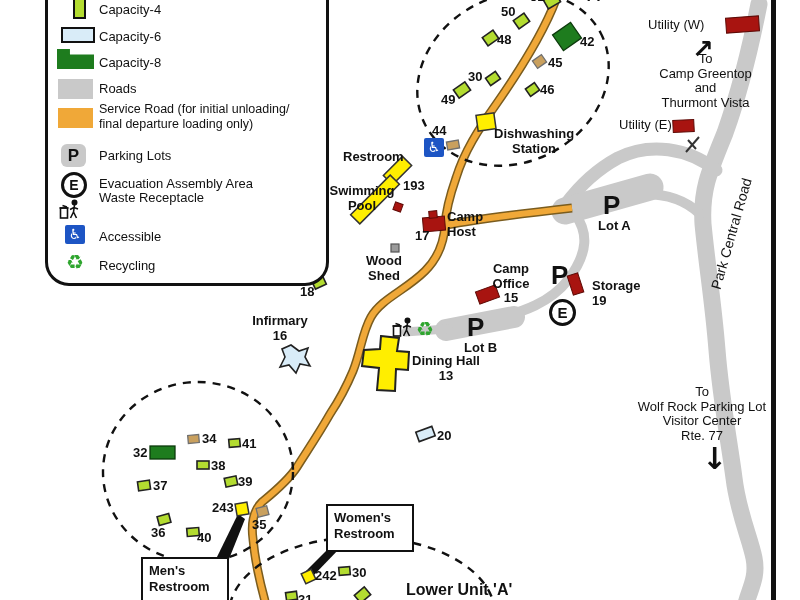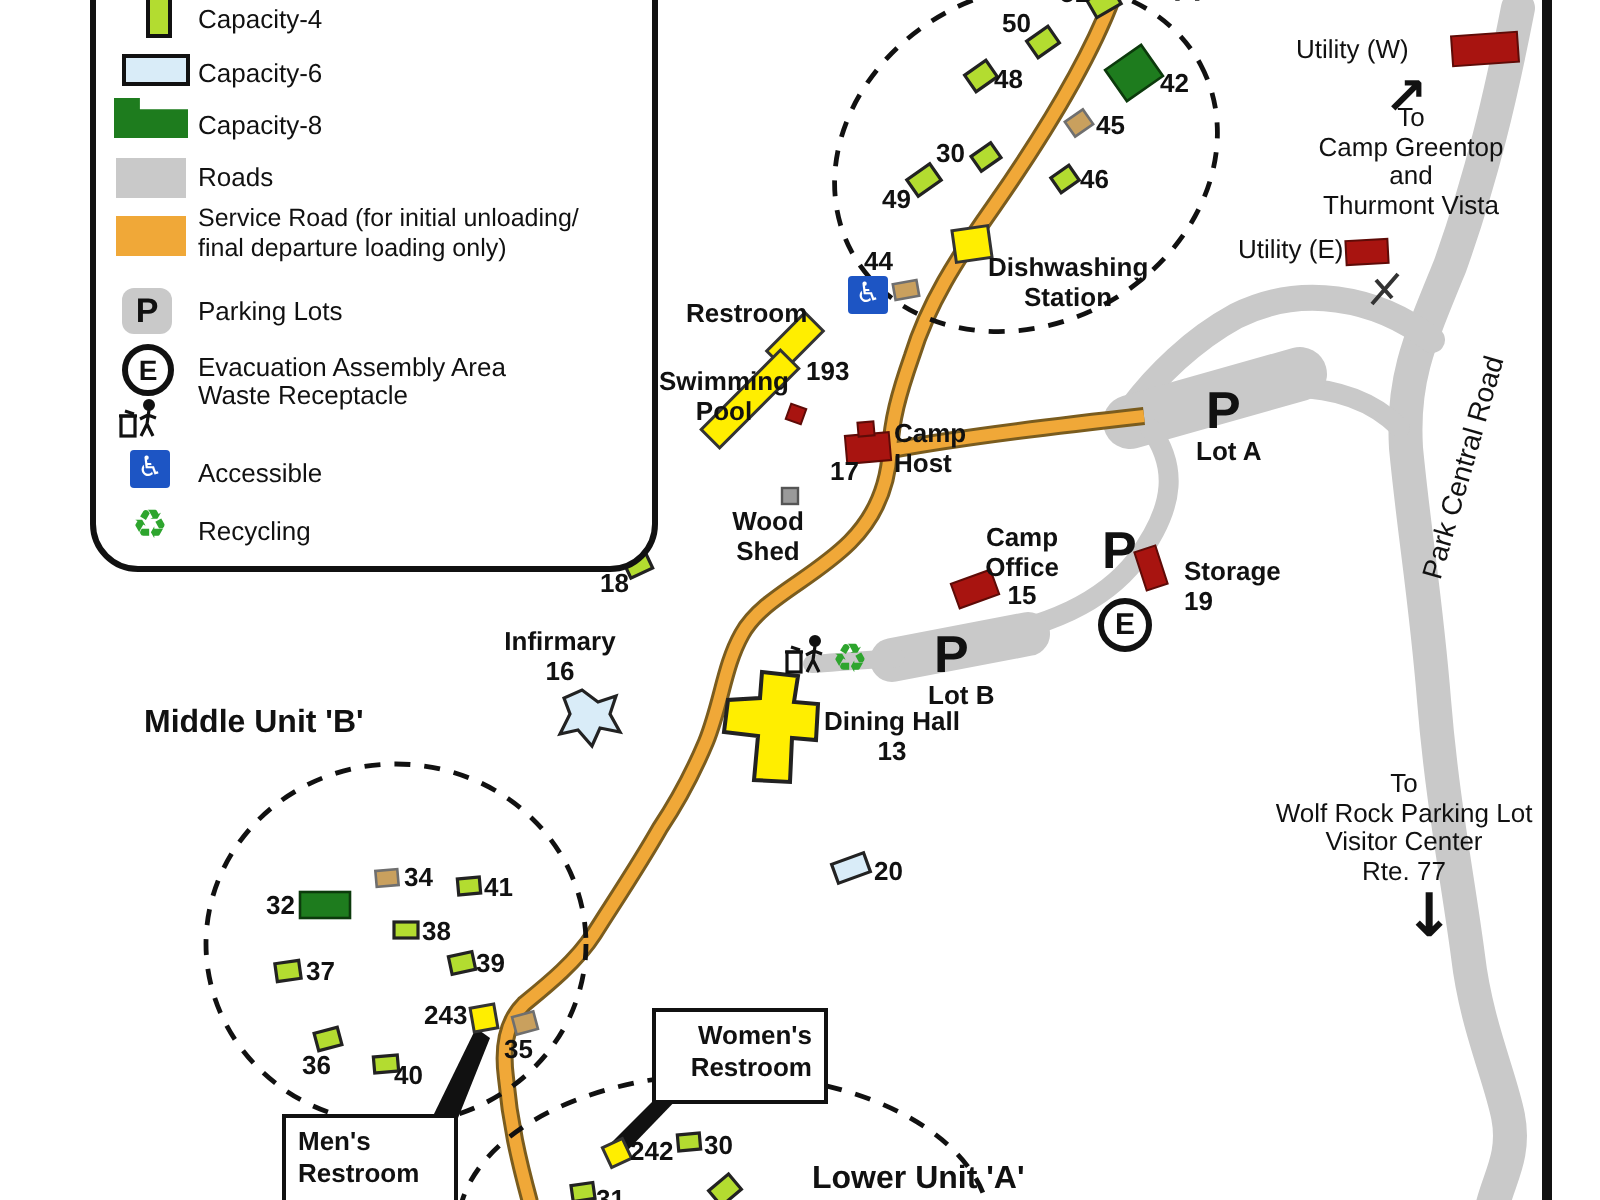--- a/index.html
+++ b/index.html
@@ -163,21 +163,20 @@
       <div class="lbl center" style="left: 240px; top: 314px; width: 80px;">Infirmary
 16</div>
       <div class="lbl center" style="left: 494px; top: 127px; width: 80px;">Dishwashing
 Station</div>
       <div class="lbl psym" style="left: 603px; top: 192px;">P</div>
       <div class="lbl psym" style="left: 467px; top: 314px;">P</div>
       <div class="lbl psym" style="left: 551px; top: 262px;">P</div>
     </div>
 
   <div class="lbl unit" style="left:575px;top:-16px;">Upper Unit 'C'</div>
-  <div class="lbl unit" style="left:72px;top:353px;">Middle Unit 'B'</div>
   <div class="lbl unit" style="left:406px;top:581px;">Lower Unit 'A'</div>
 
   <div class="lbl dir" style="left:648px;top:18px;">Utility (W)</div>
   <div class="lbl dir" style="left:619px;top:118px;">Utility (E)</div>
   <div class="lbl dir center" style="left:653px;top:52px;width:105px;">To
 Camp Greentop
 and
 Thurmont Vista</div>
   <div class="lbl dir center" style="left:628px;top:385px;width:148px;">To
 Wolf Rock Parking Lot
@@ -197,21 +196,21 @@
       <rect x="1.5" y="9" width="7" height="10"></rect>
           <path d="M0.5,9 L9.5,9 M3.5,6.5 L8,8"></path>
       <circle cx="15.5" cy="3.5" r="2.2" fill="#111"></circle>
           <path d="M15.5,6 L14.5,13 M14.5,13 L11.5,19 M14.5,13 L17.5,19 M15,8.5 L11,10.5 M15,8.5 L19,10"></path>
     </g>
       </svg>
   </div>
 
   <div class="cbox" style="left:141px;top:557px;width:72px;height:46px;">Men's
 Restroom</div>
-  <div class="cbox" style="left:326px;top:504px;width:72px;height:36px;text-align:right;">Women's
+  <div class="cbox" style="left:326px;top:504px;width:72px;height:36px;">Women's
 Restroom</div>
 
 
   <div id="legend">
     <div class="lg-row">
       <div class="lg-sw" style="left: 25px; top: 24px; width: 9px; height: 22px; border: 2px solid rgb(17, 17, 17); background: rgb(179, 220, 48);"></div>
       <span class="lg-txt" style="top:33px;">Capacity-4</span>
     </div>
     <div class="lg-row">
       <div class="lg-sw" style="left: 13px; top: 58px; width: 30px; height: 12px; border: 2.5px solid rgb(17, 17, 17); background: rgb(217, 236, 248);"></div>

